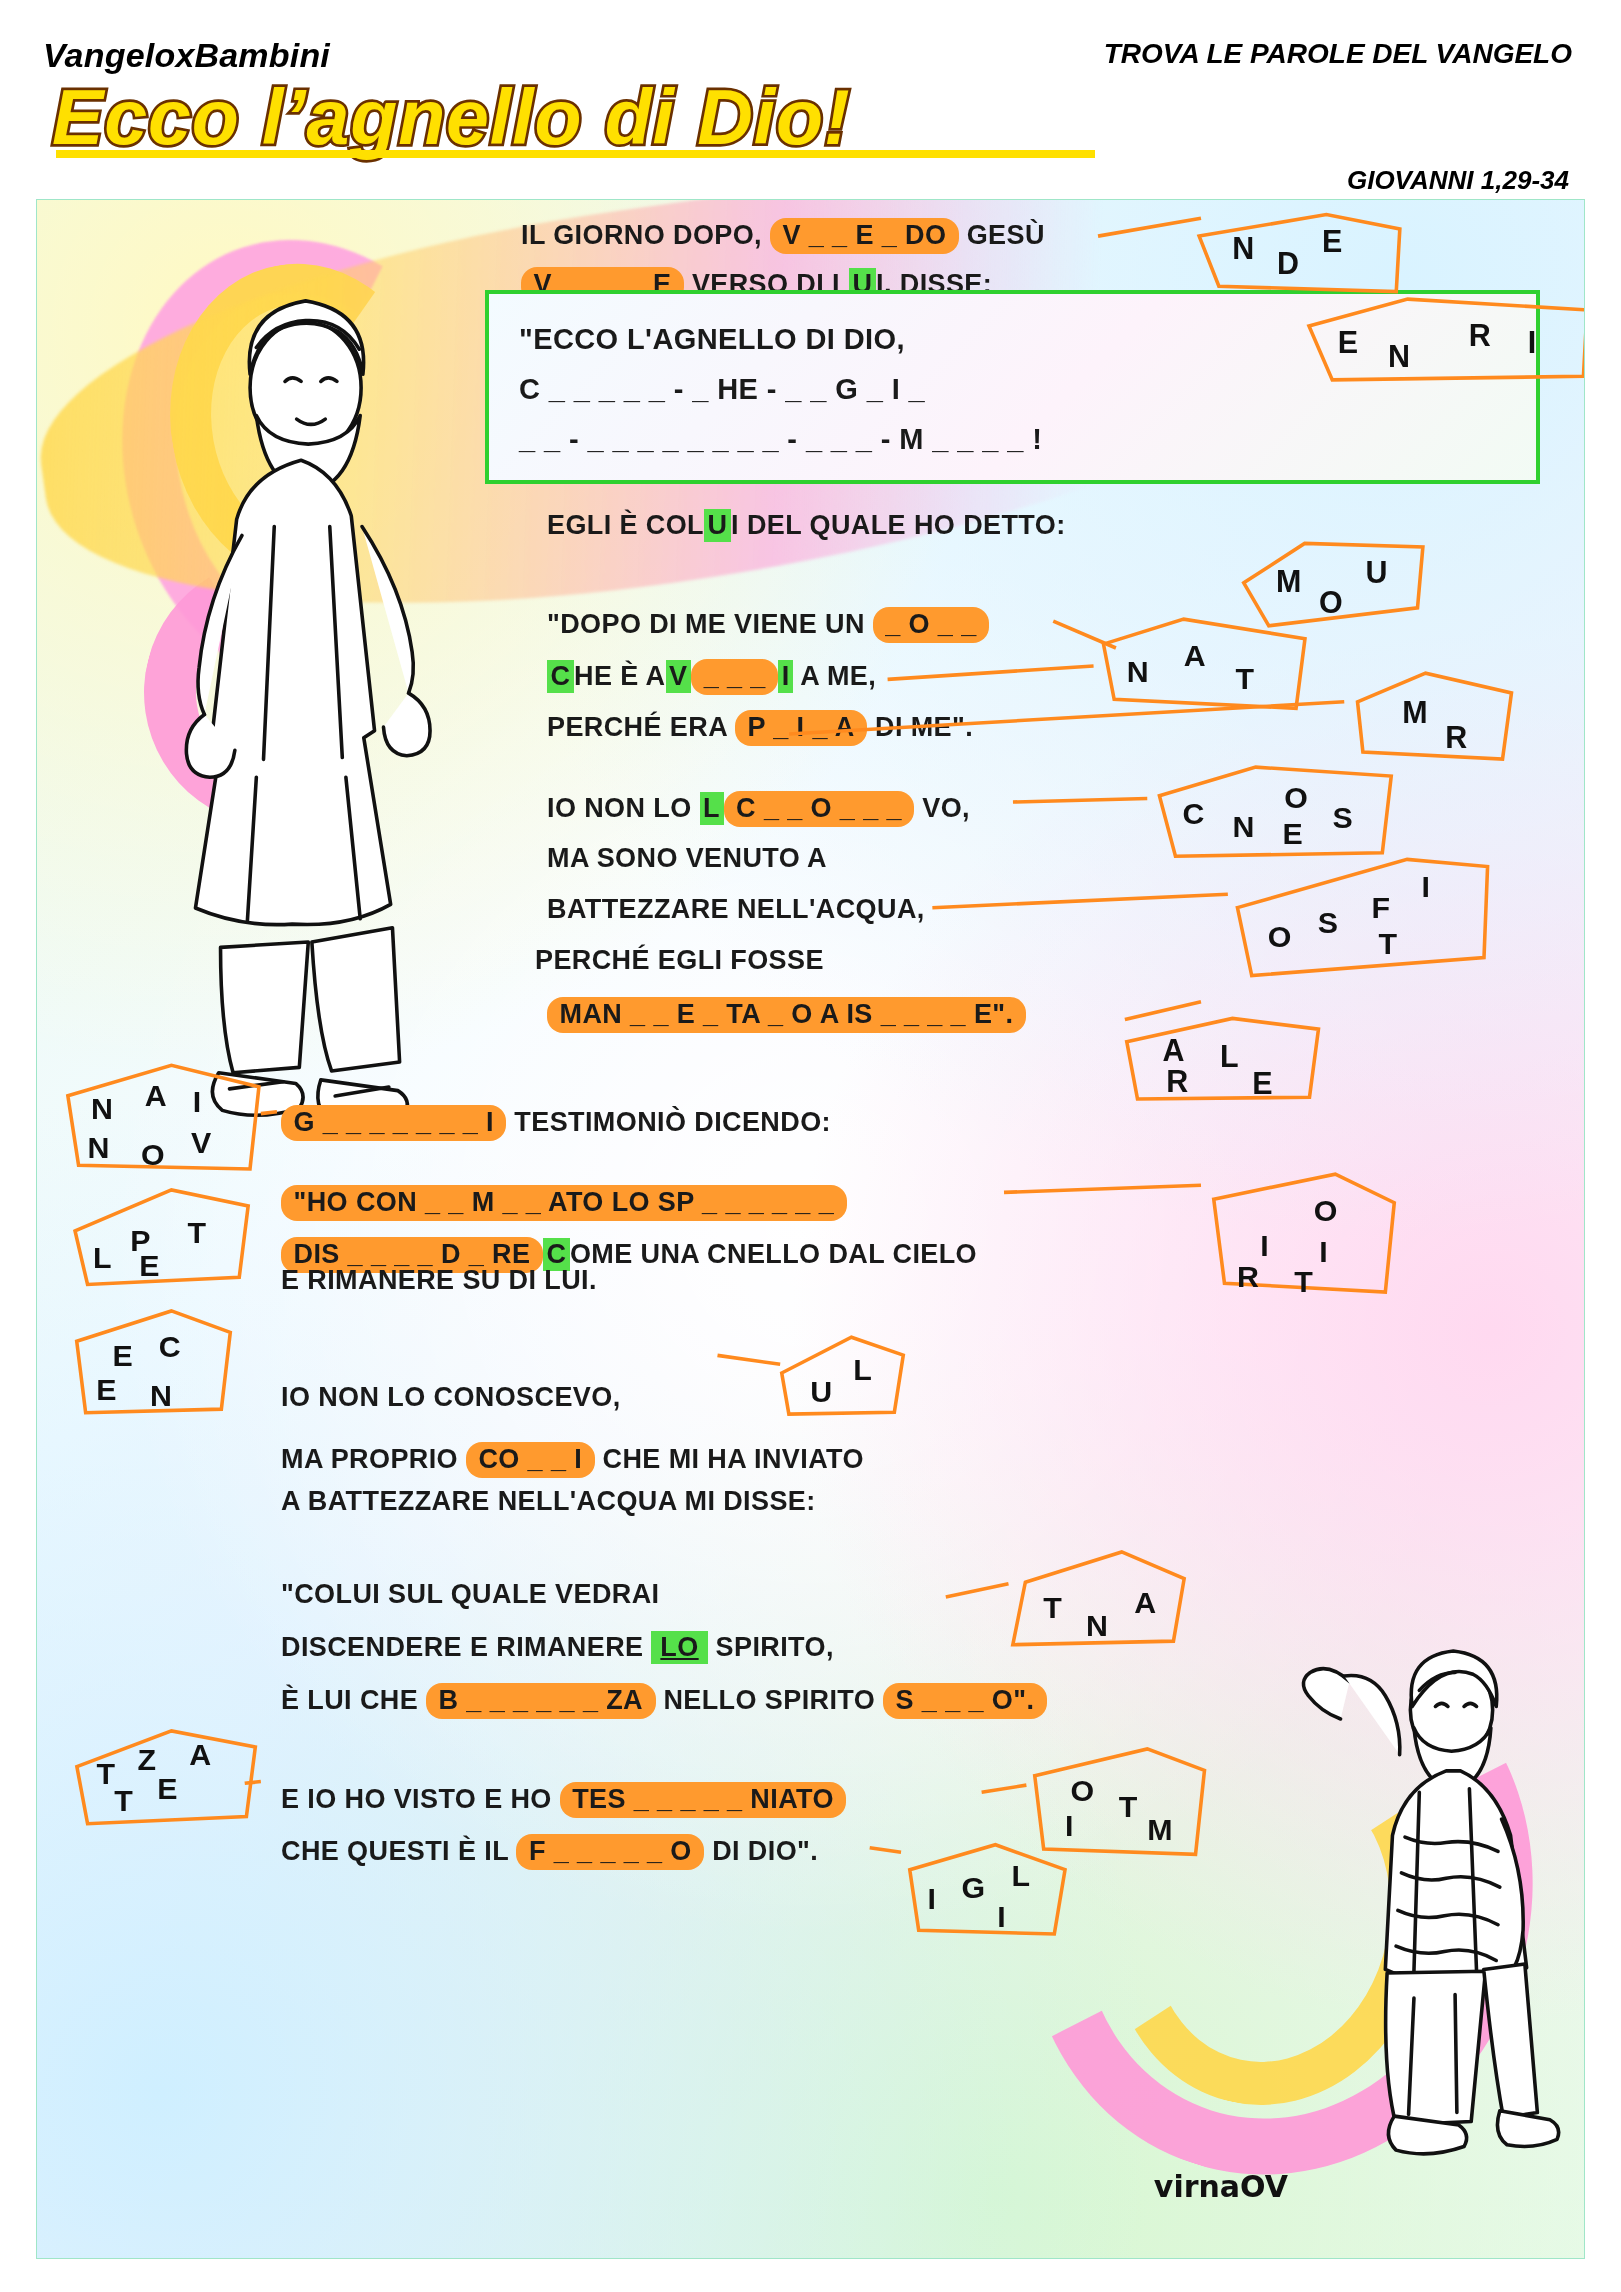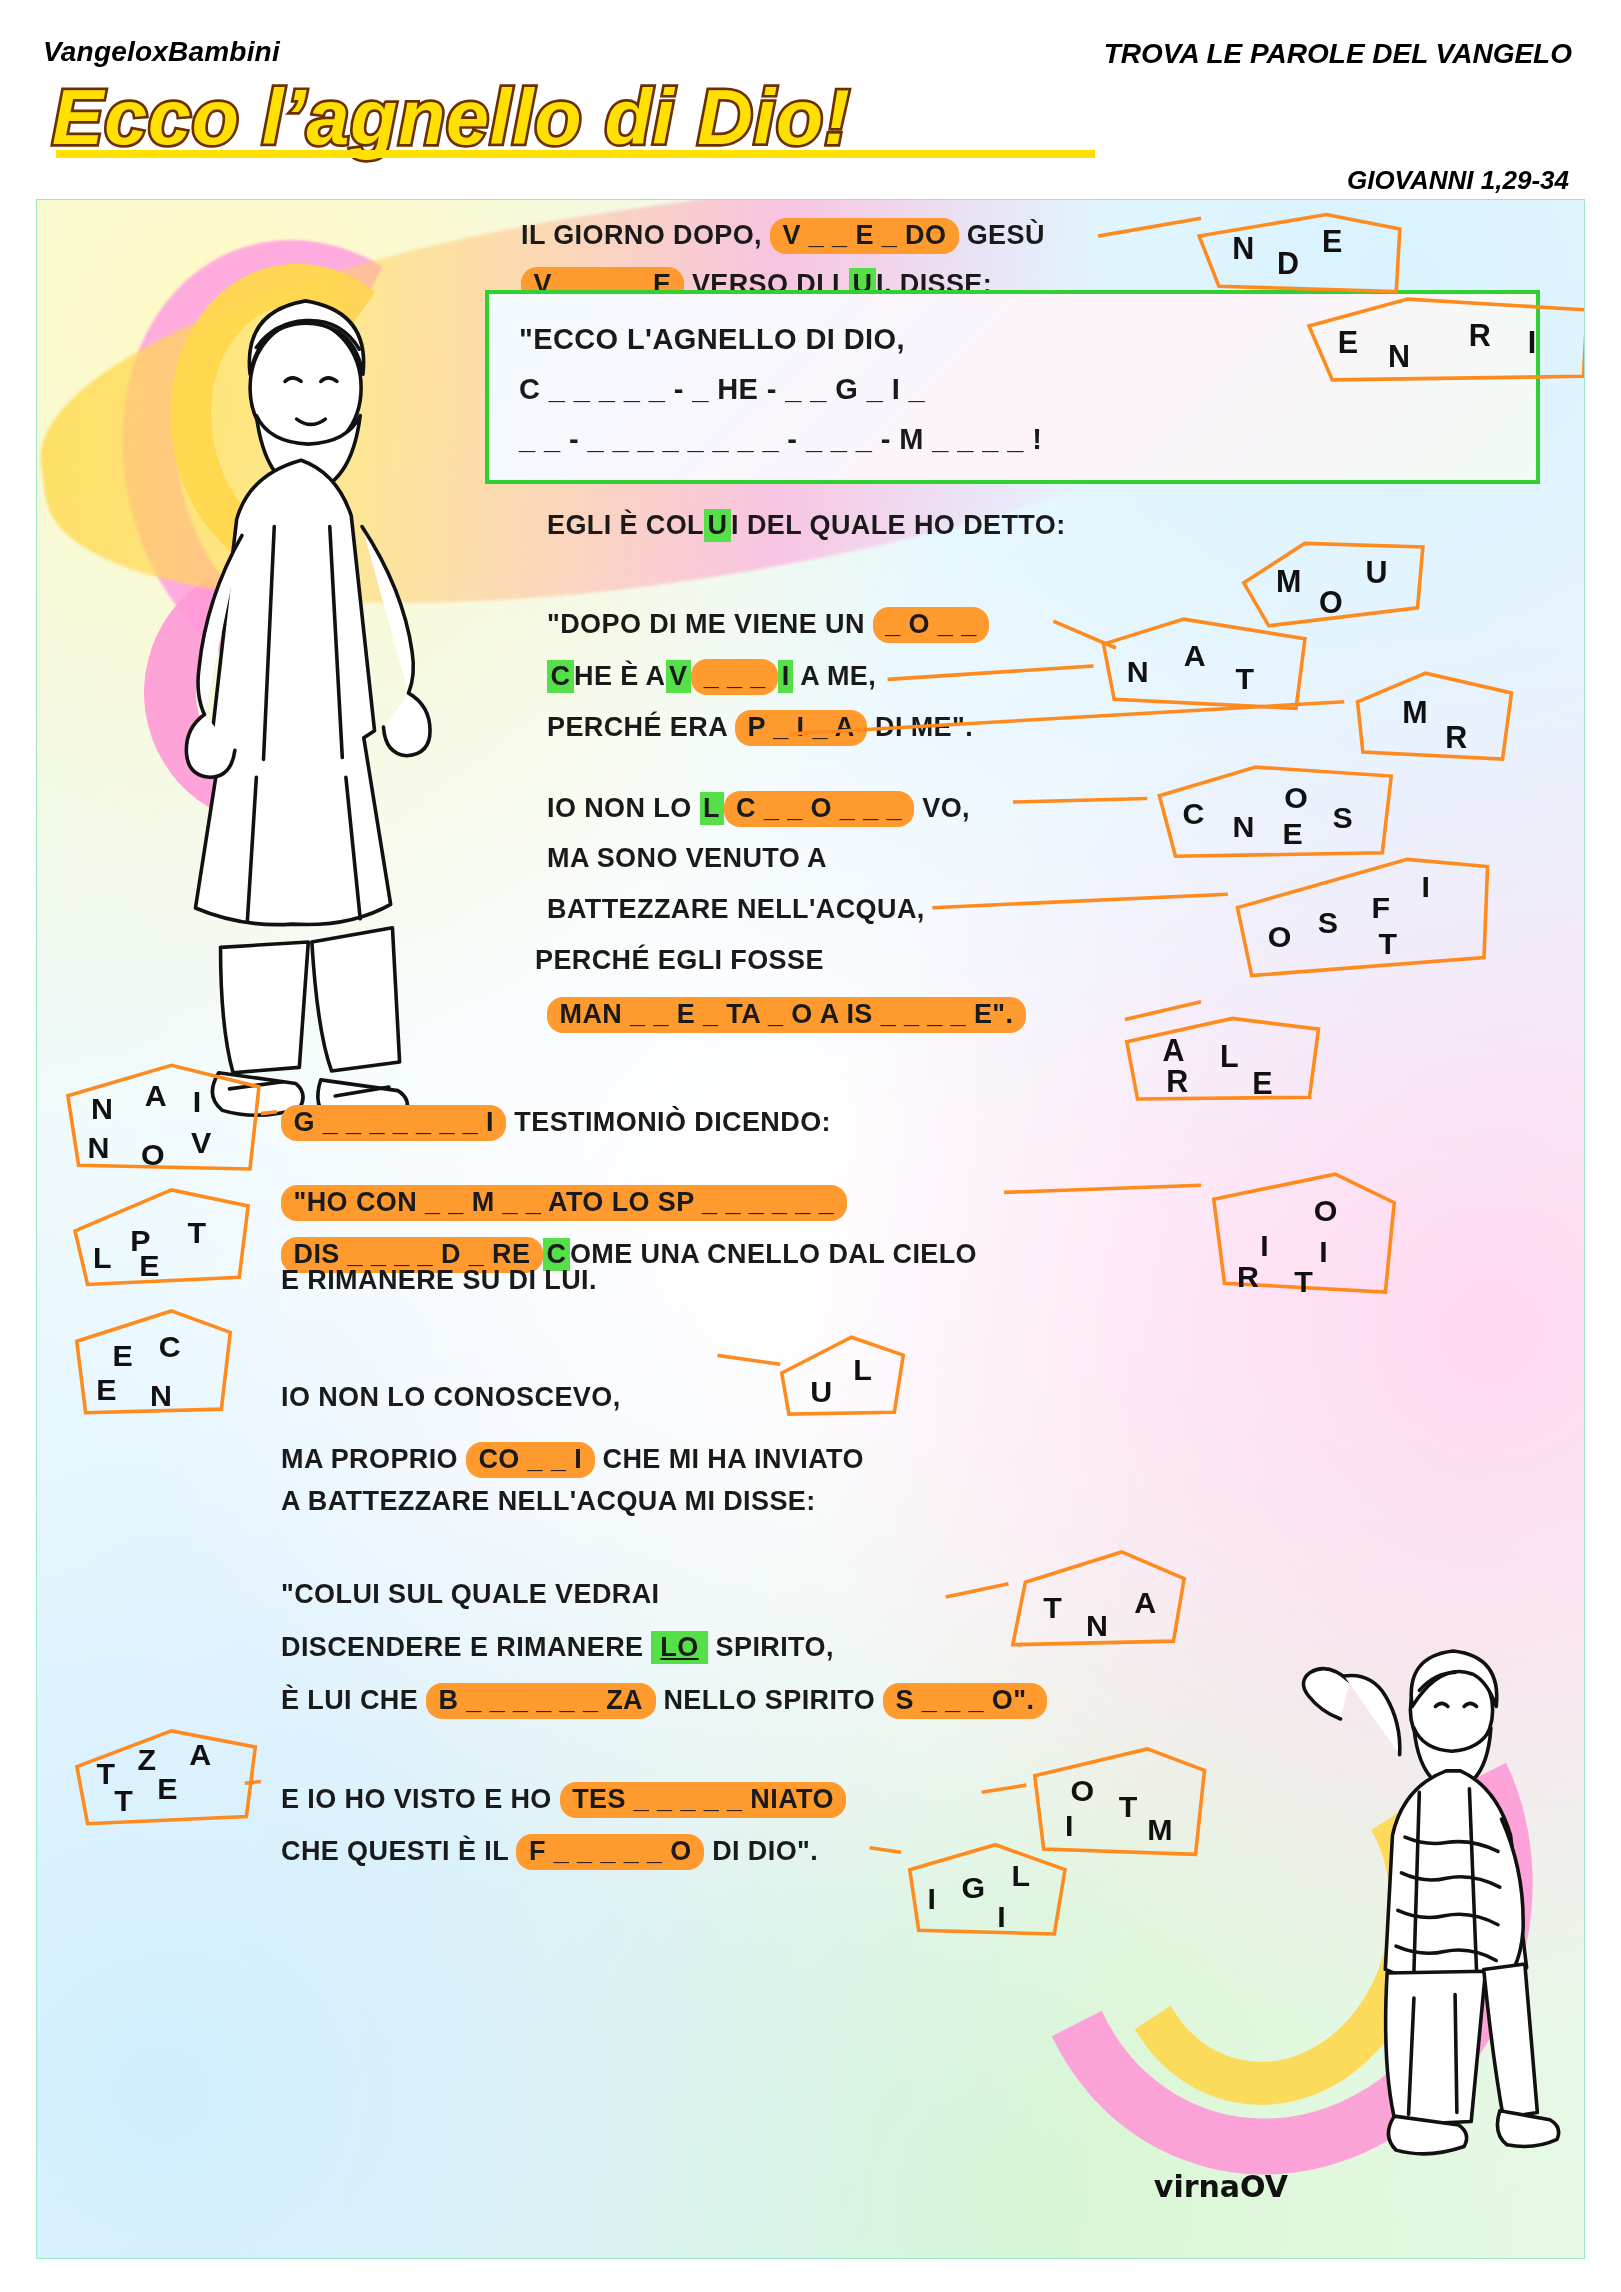--- a/index.html
+++ b/index.html
@@ -12,21 +12,21 @@
     overflow:hidden;
   }
 
   
   .header {
     position:absolute; left:0; top:0; width:1621px; height:193px;
     background:#ffffff;
   }
   .brand {
     position:absolute; left:43px; top:36px;
-    font-size:28px; font-weight:bold; font-style:italic; color:#000;
+    font-size:34px; font-weight:bold; font-style:italic; color:#000;
     letter-spacing:0.2px;
   }
   .header-right {
     position:absolute; right:49px; top:38px;
     font-size:28px; font-weight:bold; font-style:italic; color:#000;
   }
   .title {
     position:absolute; left:52px; top:73px;
     font-size:77px; font-weight:bold; font-style:italic;
     color:#ffe000;

